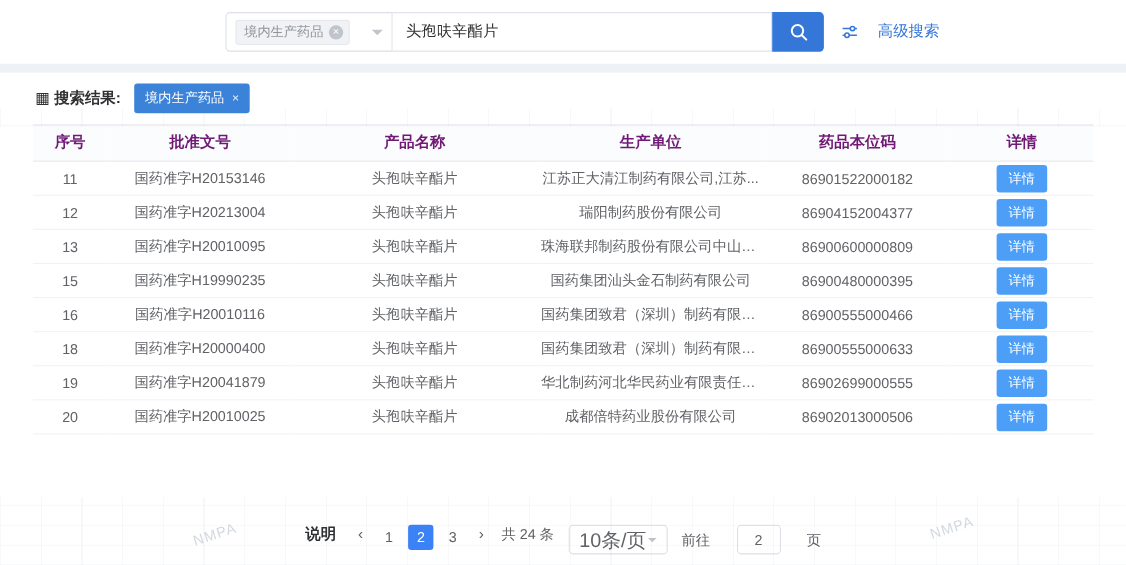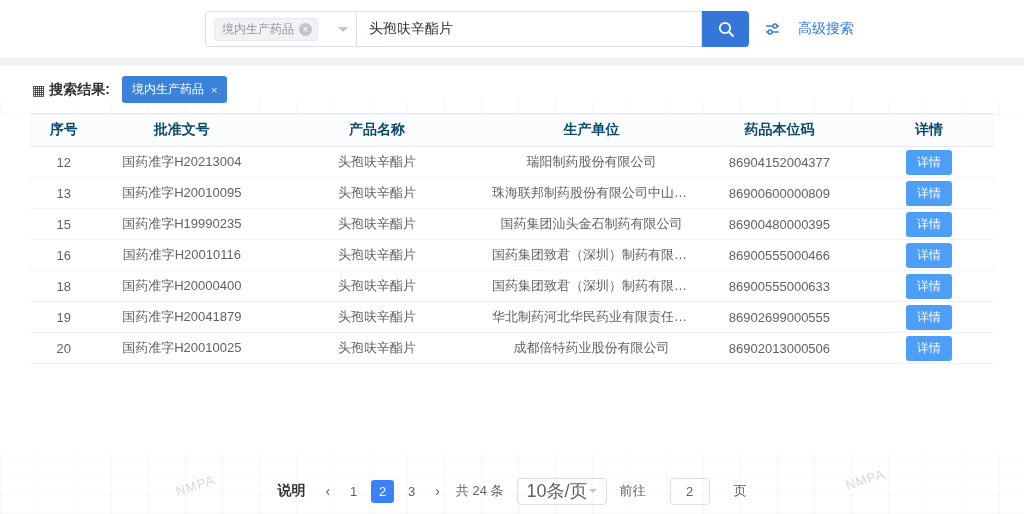--- a/index.html
+++ b/index.html
@@ -46,21 +46,21 @@
   .filter-tag {
     background:#3b82d9; color:#fff; font-size:12px; padding:5px 10px; border-radius:3px;
     display:flex; align-items:center; gap:7px; cursor:default;
   }
   .filter-tag .x { font-size:11px; opacity:.85; cursor:pointer; }
 
   
   .table-wrap { position:absolute; top:113px; left:30px; right:30px; z-index:2; }
   table { width:100%; border-collapse:collapse; table-layout:fixed; }
   thead th {
-    height:33px; font-size:14px; font-weight:bold; color:#0c4a6e; text-align:center;
+    height:33px; font-size:14px; font-weight:bold; color:#701a75; text-align:center;
     background:#fbfcfd; border-top:1px solid #e6e9ef; border-bottom:1px solid #e6e9ef;
     white-space:nowrap; overflow:hidden;
   }
   tbody td {
     height:31px; font-size:13px; color:#606266; text-align:center;
     border-bottom:1px solid #f0f2f5; white-space:nowrap; overflow:hidden;
     text-overflow:ellipsis; padding:0 4px; background:#fff;
   }
   th:nth-child(1), td:nth-child(1) { width:7%; }
   th:nth-child(2), td:nth-child(2) { width:17.5%; }
@@ -70,21 +70,21 @@
   th:nth-child(6), td:nth-child(6) { width:13.5%; }
   .detail-btn {
     background:#4d9ef7; color:#fff; border:none; border-radius:3px;
     font-size:12px; padding:4px 11px; cursor:pointer;
     font-family:"Liberation Sans","DejaVu Sans",sans-serif;
   }
 
   
   .pagination {
     position:absolute; top:477px; left:0; width:100%; height:28px;
-    display:flex; align-items:center; justify-content:center; gap:9px;
+    display:flex; align-items:flex-start; justify-content:center; gap:9px;
     font-size:13px; color:#606266; z-index:3;
   }
   .note { font-weight:bold; color:#303133; font-size:14px; margin-right:8px; }
   .pg-arrow { color:#606266; font-size:14px; padding:0 3px; cursor:pointer; user-select:none; }
   .page-btn {
     min-width:23px; height:23px; line-height:23px; text-align:center; border-radius:3px;
     font-size:13px; color:#606266; cursor:pointer; user-select:none;
   }
   .page-btn.active { background:#3b82f6; color:#fff; }
   .total-text { margin:0 4px; white-space:nowrap; }
@@ -171,20 +171,28 @@
           <th>序号</th>
           <th>批准文号</th>
           <th>产品名称</th>
           <th>生产单位</th>
           <th>药品本位码</th>
           <th>详情</th>
         </tr>
     </thead>
     <tbody>
         <tr>
+          <td>11</td>
+          <td>国药准字H20153146</td>
+          <td>头孢呋辛酯片</td>
+          <td>江苏正大清江制药有限公司,江苏...</td>
+          <td>86901522000182</td>
+          <td><button class="detail-btn">详情</button></td>
+        </tr>
+        <tr>
           <td>12</td>
           <td>国药准字H20213004</td>
           <td>头孢呋辛酯片</td>
           <td>瑞阳制药股份有限公司</td>
           <td>86904152004377</td>
           <td><button class="detail-btn">详情</button></td>
         </tr>
         <tr>
           <td>13</td>
           <td>国药准字H20010095</td>

